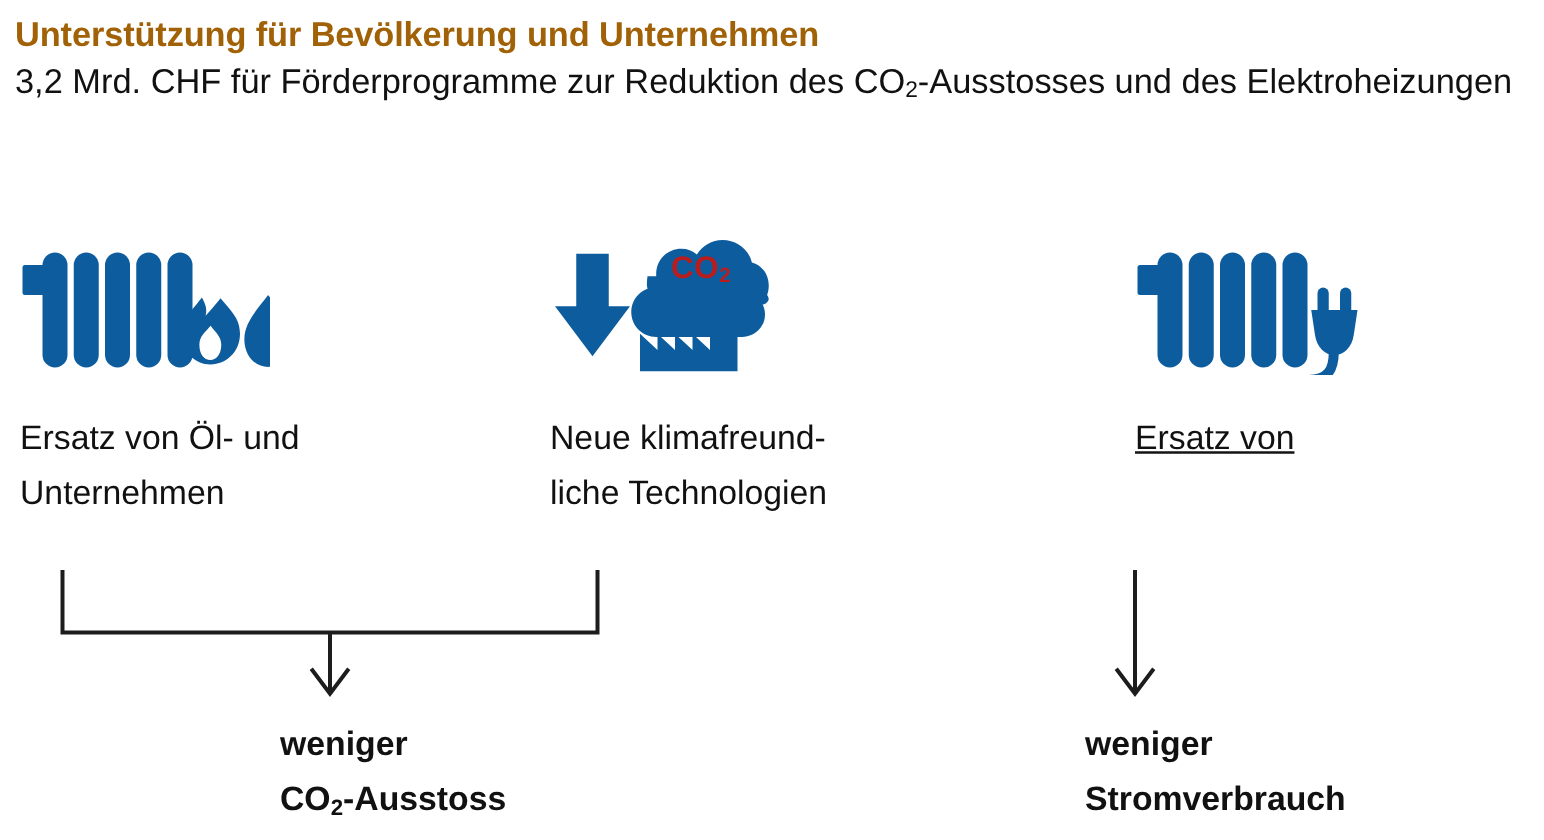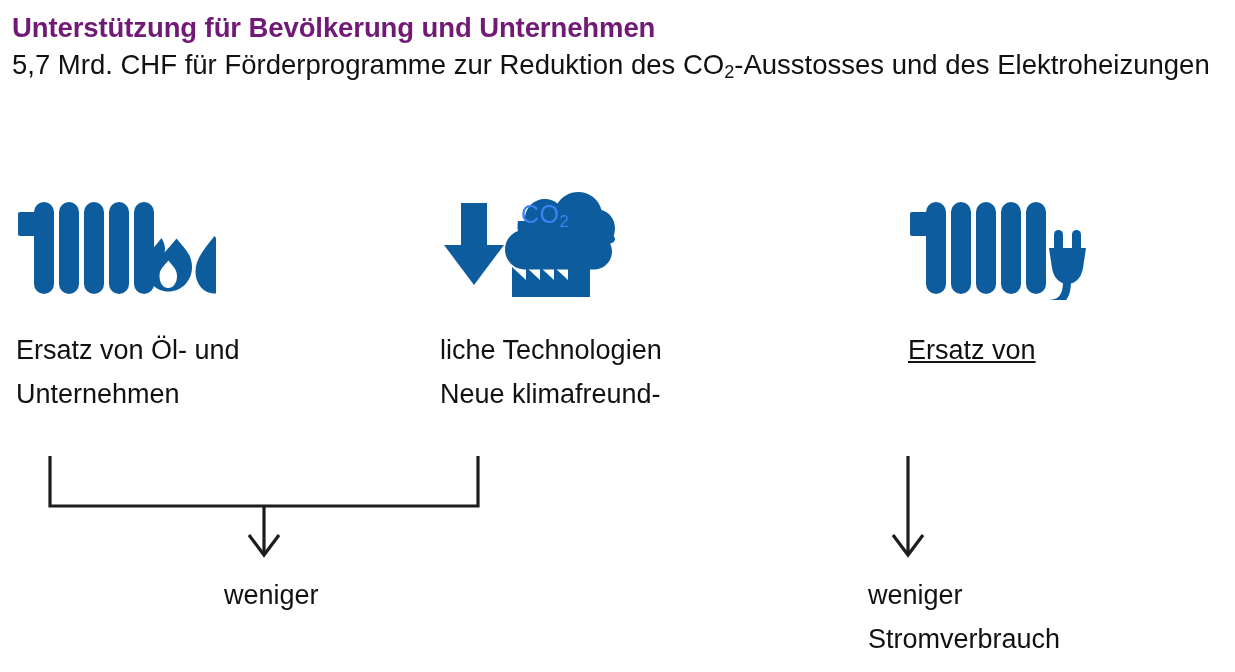--- a/index.html
+++ b/index.html
@@ -22,21 +22,21 @@
     position: absolute;
     left: 12px;
     top: 10px;
     width: 1215px;
   }
   #header .title {
     font-size: 27.5px;
     font-weight: bold;
     line-height: 36px;
     letter-spacing: -0.1px;
-    color: #701a75;
+    color: #a16207;
     white-space: nowrap;
   }
   #header .subtitle {
     font-size: 27.5px;
     font-weight: normal;
     line-height: 38px;
     color: #111111;
     max-width: 1222px;
   }
   sub {
@@ -73,34 +73,34 @@
     left: 0;
     top: 440px;
     width: 1235px;
     height: 130px;
   }
 
   
   .outcome {
     position: absolute;
     font-size: 27px;
-    font-weight: normal;
+    font-weight: bold;
     line-height: 44px;
     color: #111111;
   }
   #outcome-co2  { left: 224px; top: 573px; }
   #outcome-elec { left: 868px; top: 573px; }
 </style>
 </head>
 <body>
 
 <div id="header">
   <div class="title">Unterstützung für Bevölkerung und Unternehmen</div>
   <div class="subtitle">
-    <span>5,7 Mrd. CHF für Förderprogramme zur Reduktion des CO</span><sub>2</sub><span>-Ausstosses und</span>
+    <span>3,2 Mrd. CHF für Förderprogramme zur Reduktion des CO</span><sub>2</sub><span>-Ausstosses und</span>
     <span>des Elektroheizungen</span>
   </div>
 </div>
 
 <div class="column" id="col-oil">
   <div class="icon-slot">
     <svg width="200" height="110" viewBox="0 0 200 110" aria-hidden="true">
       <g fill="#0d5d9e">
 
         <rect x="2" y="22" width="22" height="24" rx="2"></rect>
@@ -170,27 +170,27 @@
                  L100 95 L100 82
                  L114 95 L114 82
                  L128 95 L128 52
                  L150 52 L150 112 Z"></path>
 
         <path d="M131 54 L133 34 L147 34 L149 54 Z"></path>
       </g>
     </svg>
   </div>
   <div class="caption">
+    <div>Neue klimafreund-</div>
     <div>liche Technologien</div>
-    <div>Neue klimafreund-</div>
-  </div>
-</div>
-
-<div style="position:absolute; left:505px; top:200px; width:80px; text-align:center;
-            color:#3b82f6; font-size:25px; font-weight:normal; letter-spacing:0.5px;">
+  </div>
+</div>
+
+<div style="position:absolute; left:505px; top:200px; width:80px; text-align:right;
+            color:#b91c1c; font-size:25px; font-weight:bold; letter-spacing:0.5px;">
   <span>CO</span><sub>2</sub>
 </div>
 
 <div class="column" id="col-elec">
   <div class="icon-slot">
     <svg width="180" height="110" viewBox="0 0 180 110" aria-hidden="true">
       <g fill="#0d5d9e">
 
         <rect x="2" y="22" width="22" height="24" rx="2"></rect>
 
@@ -226,20 +226,23 @@
     </g>
     <g stroke="#1d1d1d" stroke-width="3.2" fill="none" stroke-linecap="butt">
       <path d="M249 95 L264 115 L279 95"></path>
       <path d="M893 95 L908 115 L923 95"></path>
     </g>
   </svg>
 </div>
 
 <div class="outcome" id="outcome-co2">
   <div>weniger</div>
+  <div>
+    <span>CO</span><sub>2</sub><span>-Ausstoss</span>
+  </div>
 </div>
 
 <div class="outcome" id="outcome-elec">
   <div>weniger</div>
   <div>
     <span>Stromverbrauch</span><sub></sub><span></span>
   </div>
 </div>
 
 </body></html>

